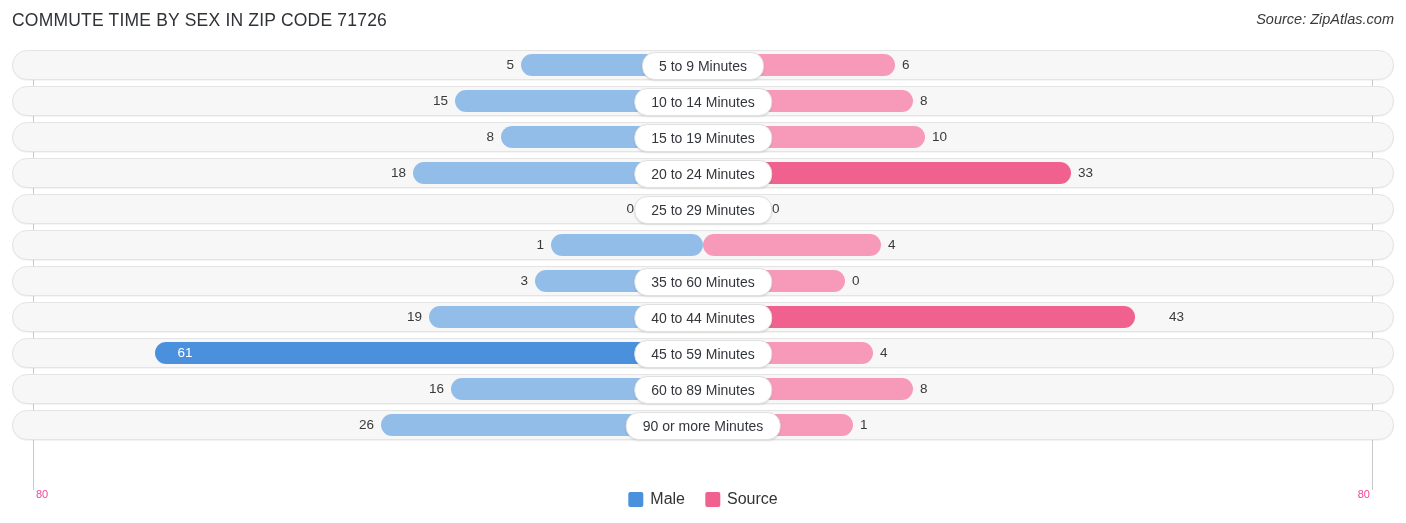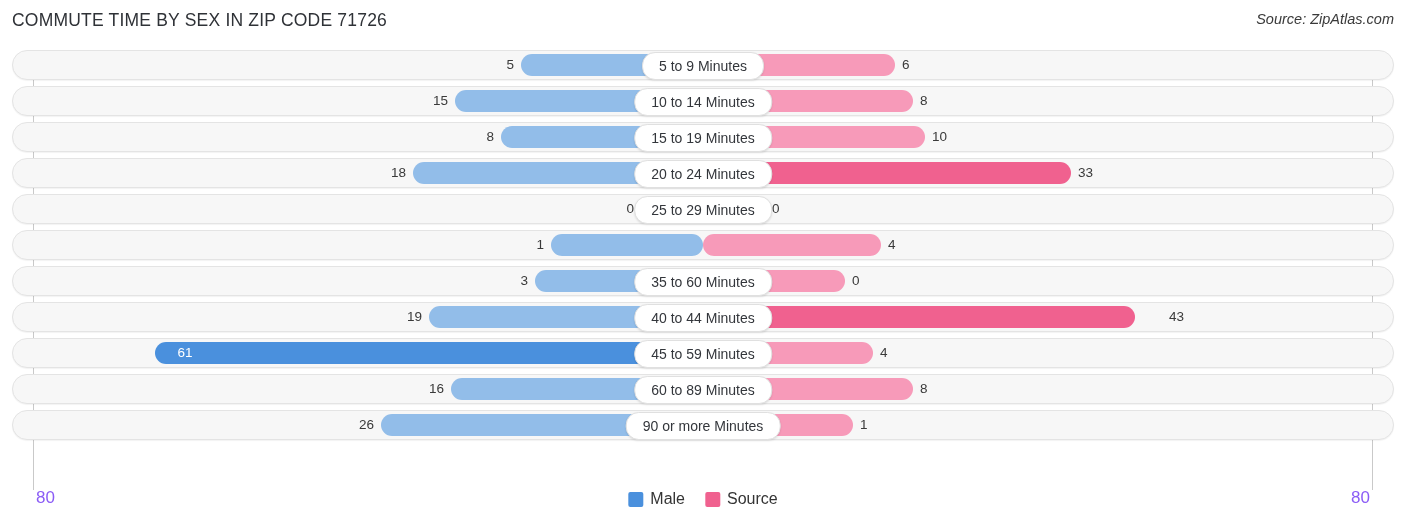--- a/index.html
+++ b/index.html
@@ -171,22 +171,22 @@
   .footer {
     position: absolute;
     left: 0;
     top: 488px;
     width: 1406px;
     height: 35px;
   }
   .tick {
     position: absolute;
     top: 0;
-    font-size: 17px;
-    color: #8b5cf6;
+    font-size: 11px;
+    color: #ec4899;
   }
   .tick-left  { left: 36px; }
   .tick-right { right: 36px; }
 
   .legend {
     position: absolute;
     left: 50%;
     transform: translateX(-50%);
     top: 2px;
     display: flex;

